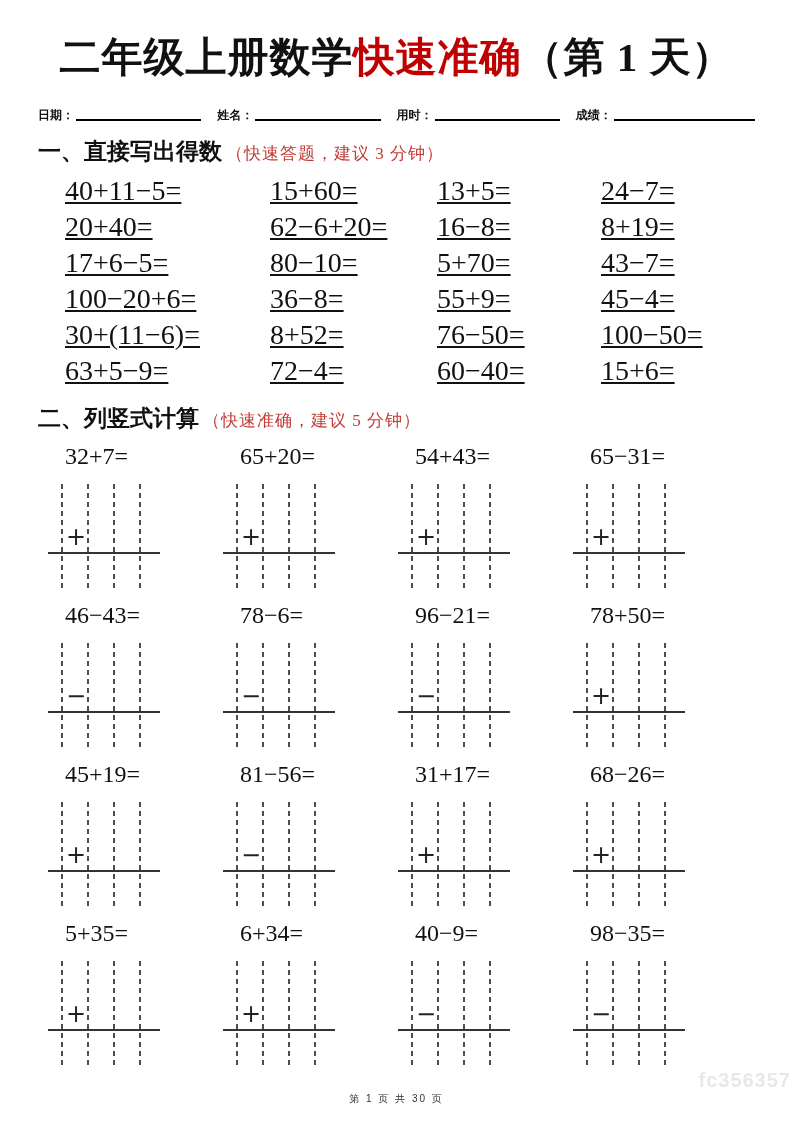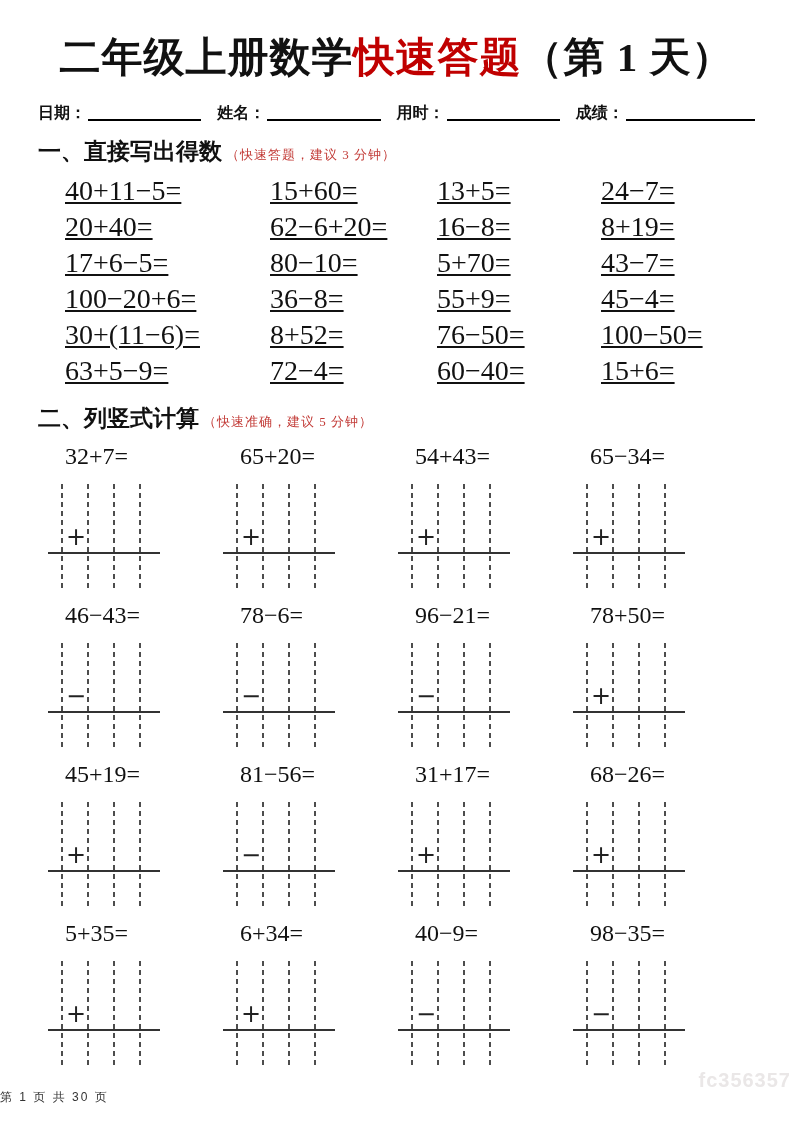--- a/index.html
+++ b/index.html
@@ -20,42 +20,42 @@
     letter-spacing: 1px;
     margin-top: 6px; margin-bottom: 14px;
     white-space: nowrap;
   }
   .title-accent { color: var(--accent, #c00000); }
 
   
   .info-line {
     display: flex; width: 100%;
     font-family: Liberation Mono, monospace;
-    font-size: 16px; font-weight: 700;
+    font-size: 12px; font-weight: 700;
     margin-bottom: 12px;
     text-align: right;
   }
   .info-field { display: flex; flex: 1; align-items: flex-end; }
   .info-field .blank {
     flex: 1; height: 22px;
     border-bottom: 2px solid #000;
     margin: 0 16px 3px 2px;
   }
   .info-field:last-child .blank { margin-right: 0; }
 
   
   .sec-head {
     font-family: "Liberation Sans", sans-serif;
     font-size: 23px; font-weight: 700;
     margin: 8px 0 6px 0;
     white-space: nowrap;
   }
   .sec-note {
     color: var(--note, #c23a36);
-    font-size: 13px; font-weight: 400;
+    font-size: 17px; font-weight: 400;
     letter-spacing: 1px;
     margin-left: 4px;
     font-family: "Liberation Serif", serif;
   }
 
   
   .s1-grid {
     display: grid;
     grid-template-columns: 205px 167px 164px auto;
     padding-left: 27px;
@@ -90,36 +90,37 @@
   }
   .sign {
     position: absolute; left: 26px; top: 41px;
     font-family: "DejaVu Sans", sans-serif;
     font-size: 24px; line-height: 24px; color: #222;
   }
 
   
   .footer {
     position: absolute; bottom: 16px; left: 0; right: 0;
+    text-align: center;
     font-family: "Liberation Sans", sans-serif;
-    font-size: 12px; color: #333; letter-spacing: 2px;
+    font-size: 10px; color: #333; letter-spacing: 2px;
   }
   .watermark {
     position: absolute; right: 2px; bottom: 30px;
     font-family: "Liberation Sans", sans-serif;
     font-size: 20px; font-weight: 700; color: #eae7e7;
     letter-spacing: 1px;
   }
 </style>
 </head>
 <body>
 
 <div class="page">
 
-  <div class="title"><span>二年级上册数学</span><span class="title-accent">快速答题</span><span>（第 1 天）</span></div>
+  <div class="title"><span>二年级上册数学</span><span class="title-accent">快速准确</span><span>（第 1 天）</span></div>
 
   <div class="info-line">
     <div class="info-field">
       <span>日期：</span>
       <span class="blank"></span>
     </div>
     <div class="info-field">
       <span>姓名：</span>
       <span class="blank"></span>
     </div>
@@ -192,21 +193,21 @@
       <div class="vt">
         <i class="vl v1"></i>
           <i class="vl v2"></i>
           <i class="vl v3"></i>
           <i class="vl v4"></i>
         <span class="sign">+</span>
         <i class="hl"></i>
       </div>
     </div>
     <div class="s2-cell">
-      <div class="s2-label">65−34=</div>
+      <div class="s2-label">65−31=</div>
       <div class="vt">
         <i class="vl v1"></i>
           <i class="vl v2"></i>
           <i class="vl v3"></i>
           <i class="vl v4"></i>
         <span class="sign">+</span>
         <i class="hl"></i>
       </div>
     </div>
   </div>

